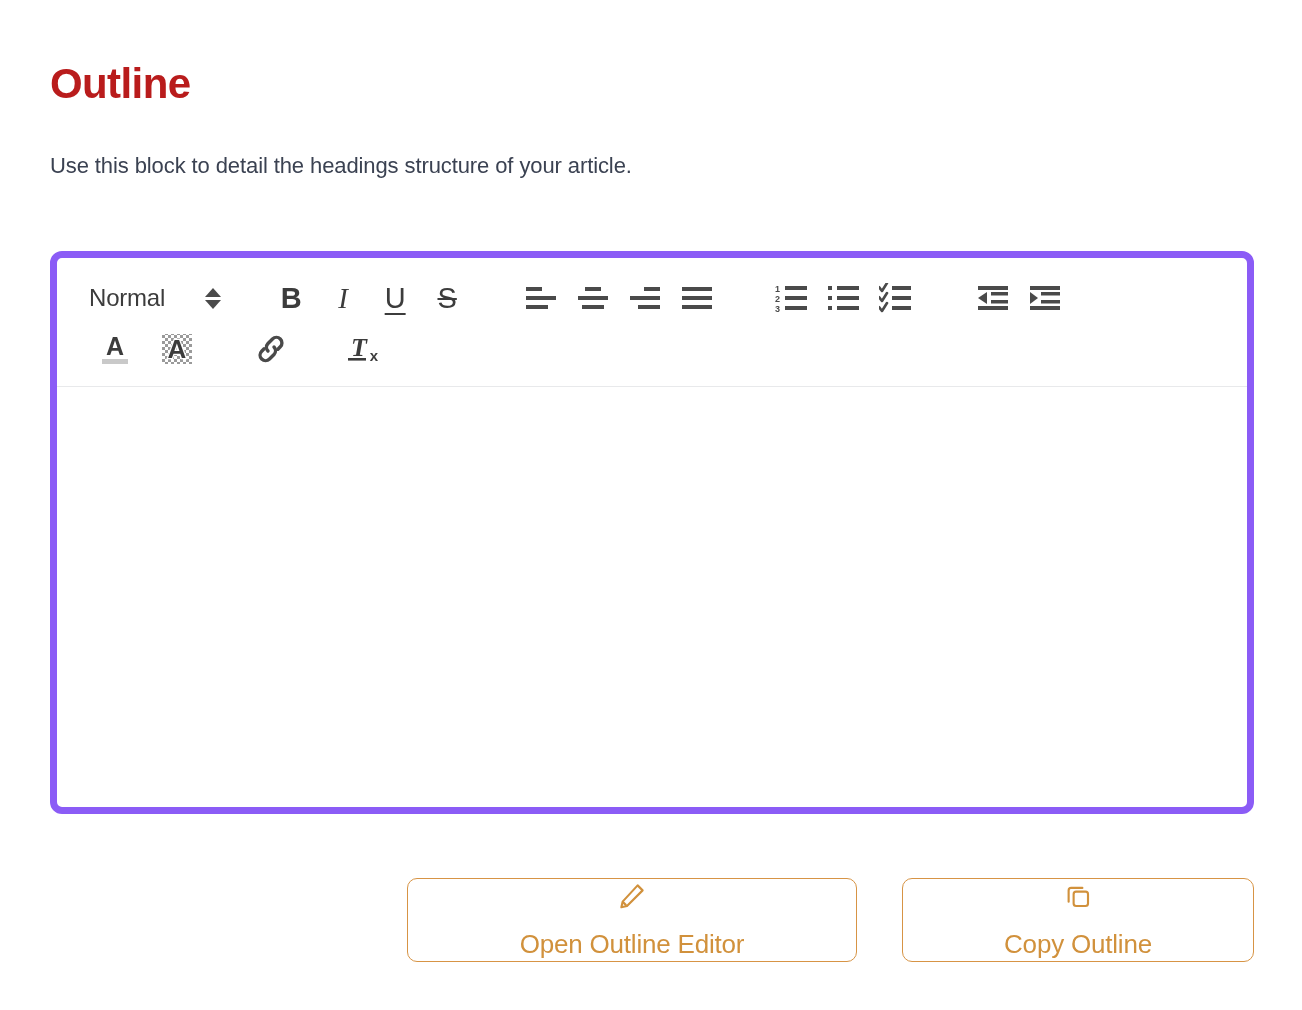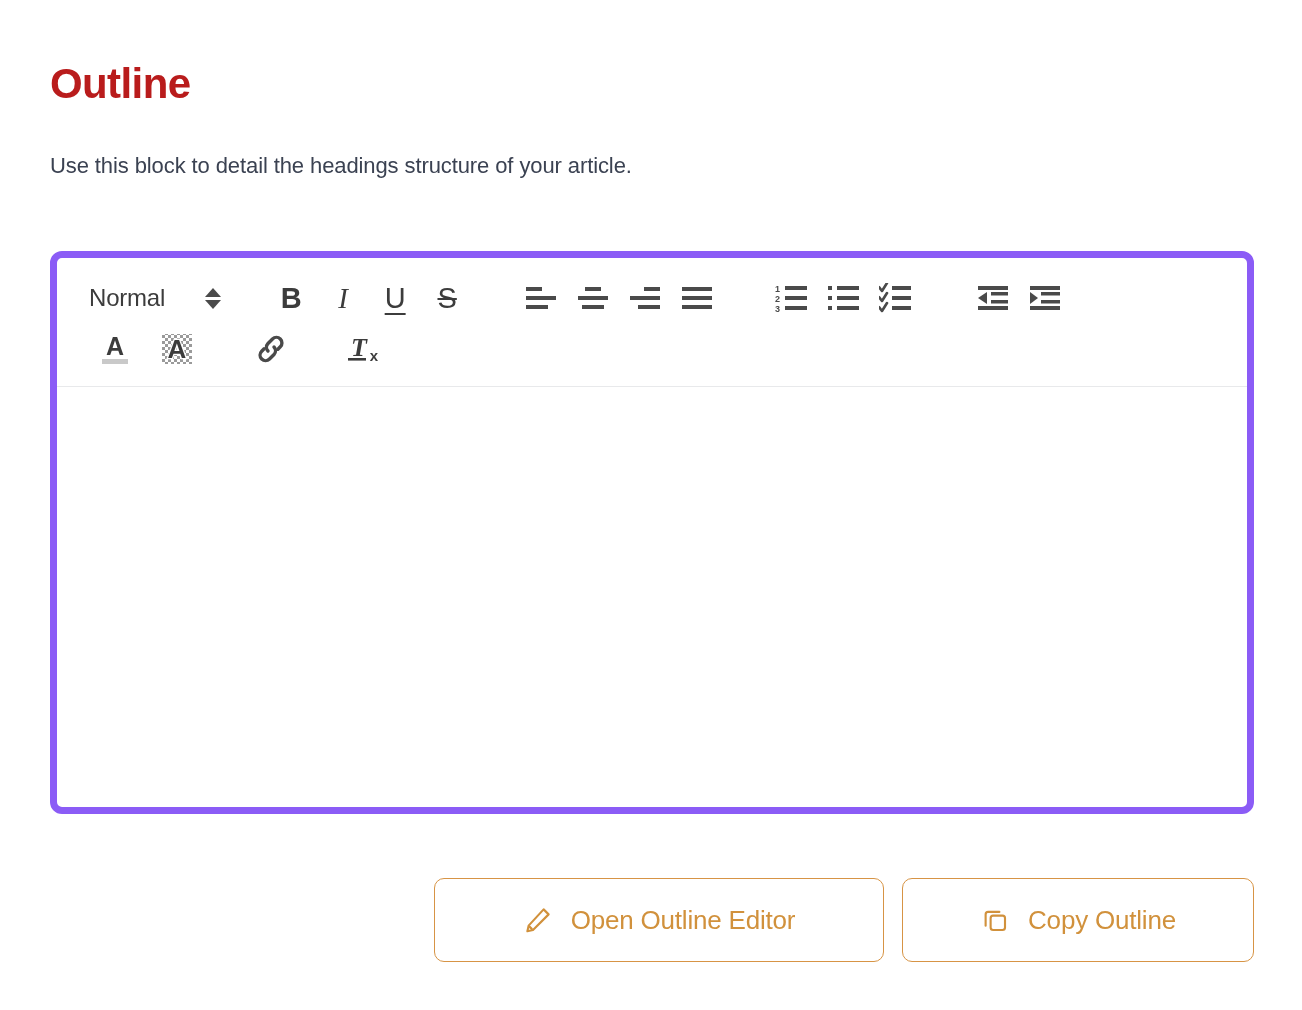--- a/index.html
+++ b/index.html
@@ -166,24 +166,25 @@
     height: 84px;
     padding: 0 34px;
     border: 1.6px solid #d79445;
     border-radius: 10px;
     background: #ffffff;
     color: #d1913c;
     font-size: 26px;
     letter-spacing: -0.2px;
     font-family: "Liberation Sans", sans-serif;
     cursor: pointer;
+    flex-direction: column;
   }
   .action-btn .btn-icon { display: flex; align-items: center; }
   #open-outline-editor-button { width: 450px; }
-  #copy-outline-button { width: 352px; }
+  #copy-outline-button { width: 352px; margin-left: 27px; }
 </style>
 </head>
 <body>
 
 <div class="page">
 
   <h1 class="block-title">Outline</h1>
   <p class="block-subtitle">Use this block to detail the headings structure of your article.</p>
 
   <div class="editor">

